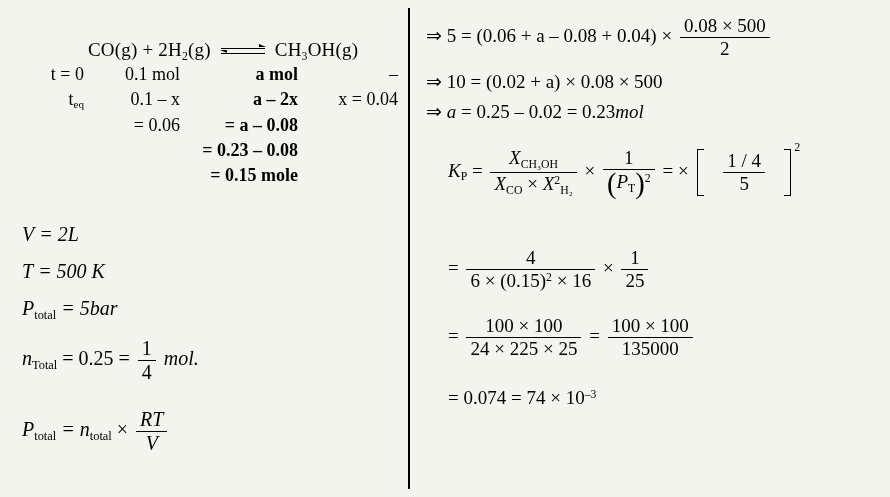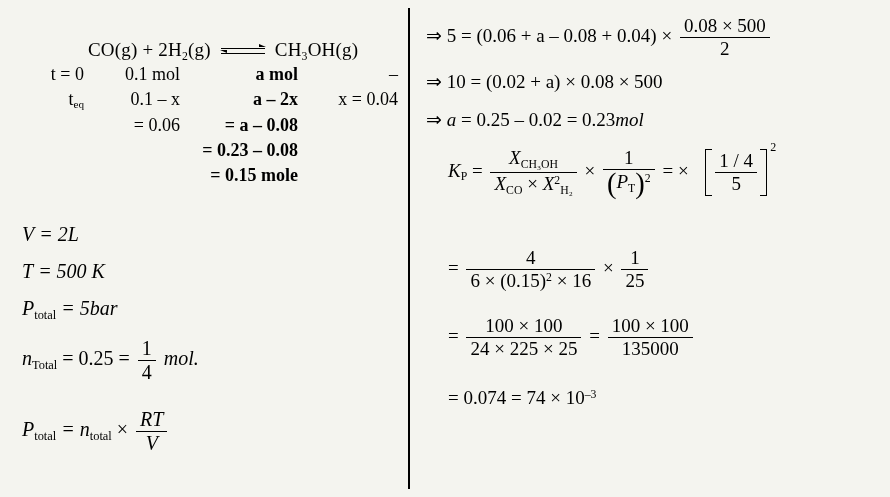--- a/index.html
+++ b/index.html
@@ -150,31 +150,31 @@
     height: 497px;
     font-size: 19px;
   }
   .right .row {
     position: absolute;
     white-space: nowrap;
     line-height: 1.05;
   }
   .r1 { left: 2px;  top: 16px; }
   .r2 { left: 2px;  top: 72px; }
-  .r3 { left: 2px;  top: 110px; }
+  .r3 { left: 2px;  top: 102px; }
   .r4 { left: 24px; top: 148px; }
   .r5 { left: 24px; top: 248px; }
   .r6 { left: 24px; top: 316px; }
   .r7 { left: 24px; top: 388px; }
   .bigbr {
     display: inline-block;
     vertical-align: middle;
     position: relative;
-    padding: 0 7px;
-    margin-left: 12px;
+    padding: 0 23px;
+    margin-left: 4px;
     text-decoration: underline;
   }
   .bigbr:before, .bigbr:after {
     content: "";
     position: absolute;
     top: -2px;
     bottom: -2px;
     width: 6px;
     border-top: 1.4px solid #000;
     border-bottom: 1.4px solid #000;

